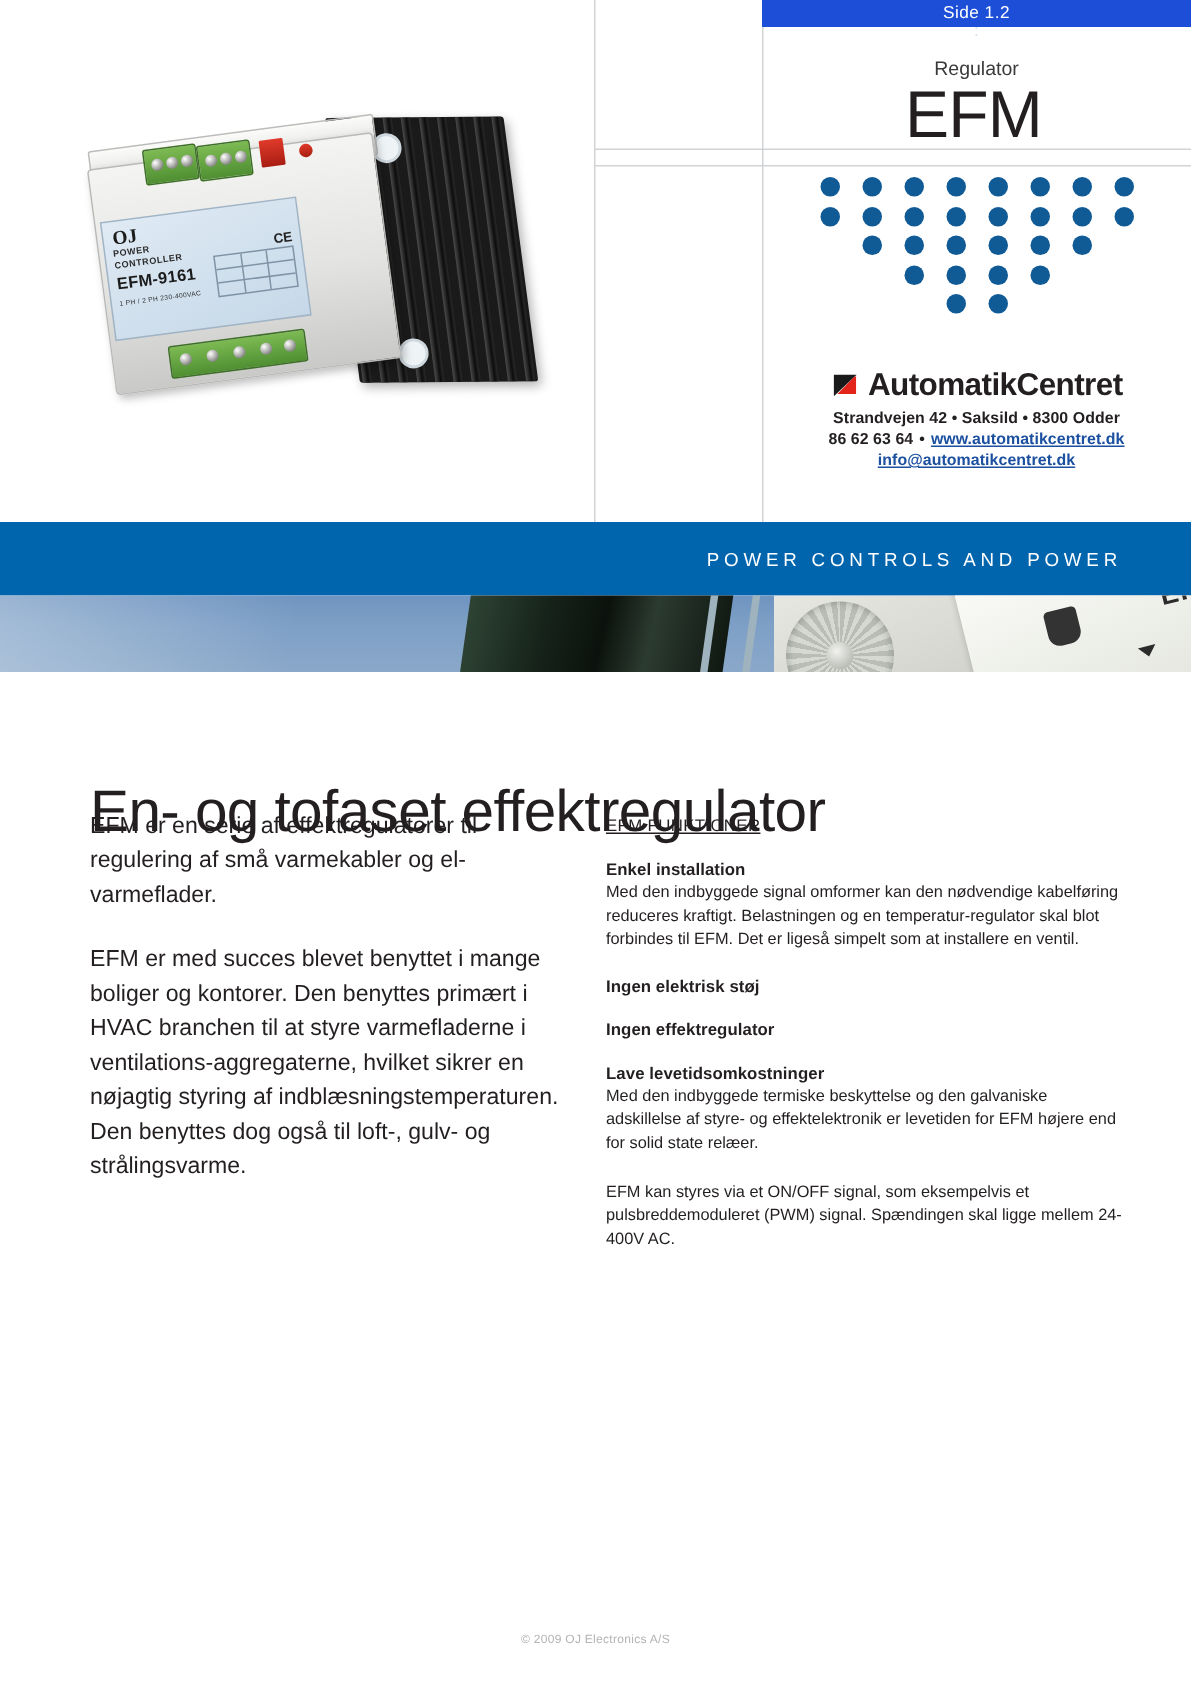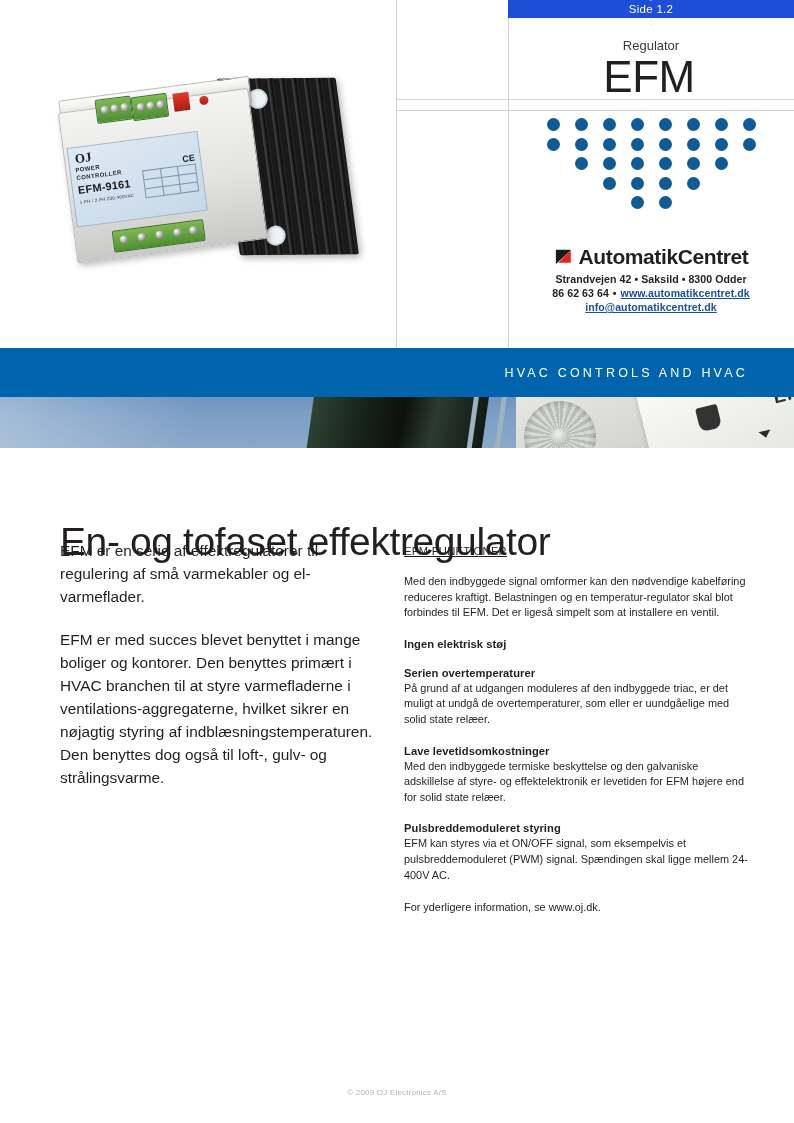--- a/index.html
+++ b/index.html
@@ -560,21 +560,21 @@
         <span class="bull">•</span>
         <span class="addr-link">www.automatikcentret.dk</span>
       </div>
       <div class="addr-line">
         <span class="addr-link">info@automatikcentret.dk</span>
       </div>
     </div>
   </div>
 
   <div class="blue-banner">
-    <div class="blue-banner-text">HVAC CONTROLS AND HVAC</div>
+    <div class="blue-banner-text">POWER CONTROLS AND POWER</div>
   </div>
 
   <div class="photo-strip">
     <div class="strip-left">
       <div class="strip-glass"></div>
       <div class="strip-glass-line" style="left:470px"></div>
       <div class="strip-glass-line" style="left:498px"></div>
     </div>
     <div class="strip-right">
       <div class="strip-fan"></div>
@@ -590,36 +590,34 @@
 
   <div class="col-left" id="col-left">
       <p>EFM er en serie af effektregulatorer til regulering af små varmekabler og el-varmeflader.</p>
       <p>EFM er med succes blevet benyttet i mange boliger og kontorer. Den benyttes primært i HVAC branchen til at styre varmefladerne i ventilations-aggregaterne, hvilket sikrer en nøjagtig styring af indblæsningstemperaturen. Den benyttes dog også til loft-, gulv- og strålingsvarme.</p>
     </div>
 
   <div class="col-right">
     <div class="fn-title">EFM FUNKTIONER</div>
     <div id="fn-list">
         <div class="fn-block">
+          <h3>Enkel installation</h3>
           <p>Med den indbyggede signal omformer kan den nødvendige kabelføring reduceres kraftigt. Belastningen og en temperatur-regulator skal blot forbindes til EFM. Det er ligeså simpelt som at installere en ventil.</p>
         </div>
         <div class="fn-block">
           <h3>Ingen elektrisk støj</h3>
         </div>
         <div class="fn-block">
-          <h3>Serien overtemperaturer</h3>
-          <p>På grund af at udgangen moduleres af den indbyggede triac, er det muligt at undgå de overtemperaturer, som eller er uundgåelige med solid state relæer.</p>
+          <h3>Ingen effektregulator</h3>
         </div>
         <div class="fn-block">
           <h3>Lave levetidsomkostninger</h3>
           <p>Med den indbyggede termiske beskyttelse og den galvaniske adskillelse af styre- og effektelektronik er levetiden for EFM højere end for solid state relæer.</p>
         </div>
         <div class="fn-block">
-          <h3>Pulsbreddemoduleret styring</h3>
           <p>EFM kan styres via et ON/OFF signal, som eksempelvis et pulsbreddemoduleret (PWM) signal. Spændingen skal ligge mellem 24-400V AC.</p>
         </div>
       </div>
-    <p class="fn-footnote">For yderligere information, se www.oj.dk.</p>
   </div>
 
   <div class="page-footer">© 2009 OJ Electronics A/S</div>
 
 </div>
 
 </body></html>

